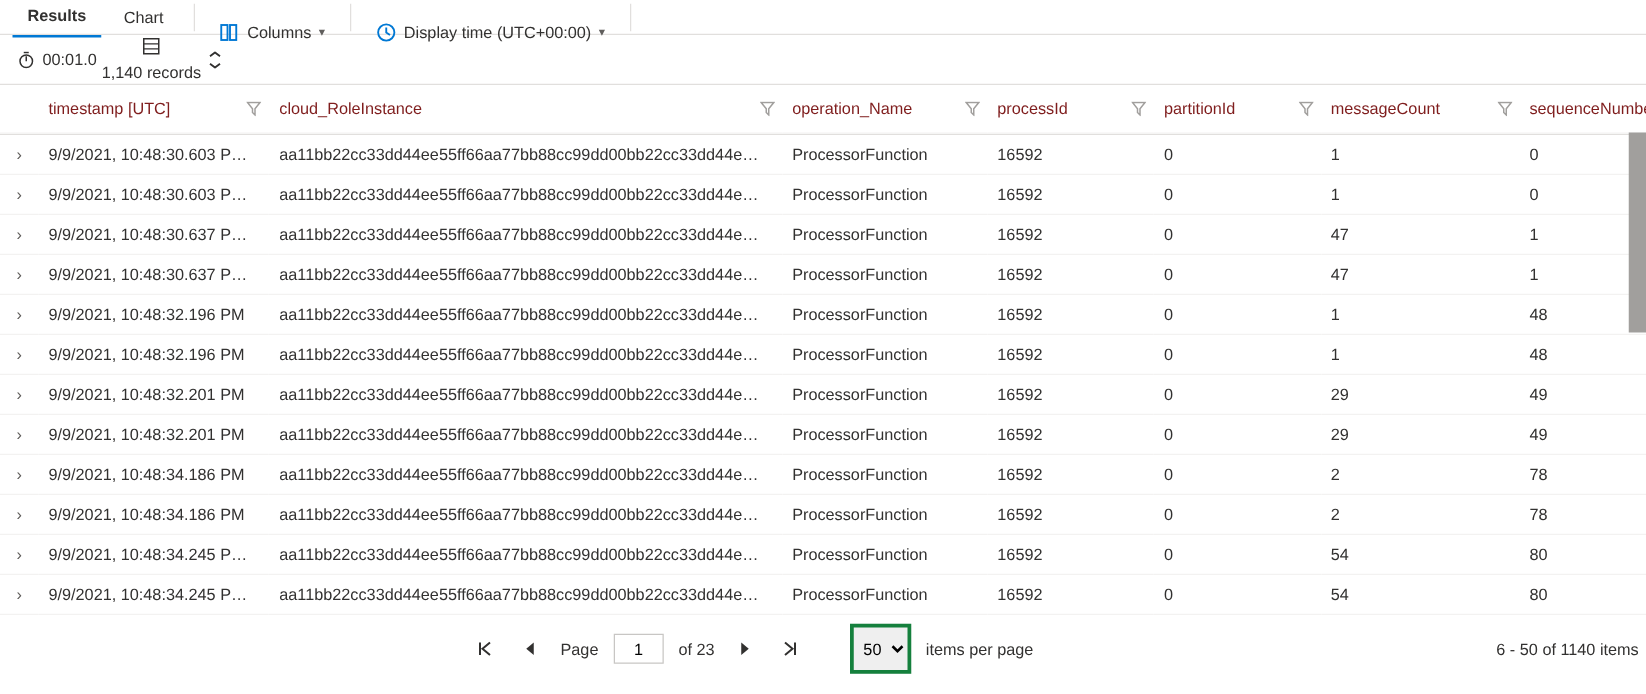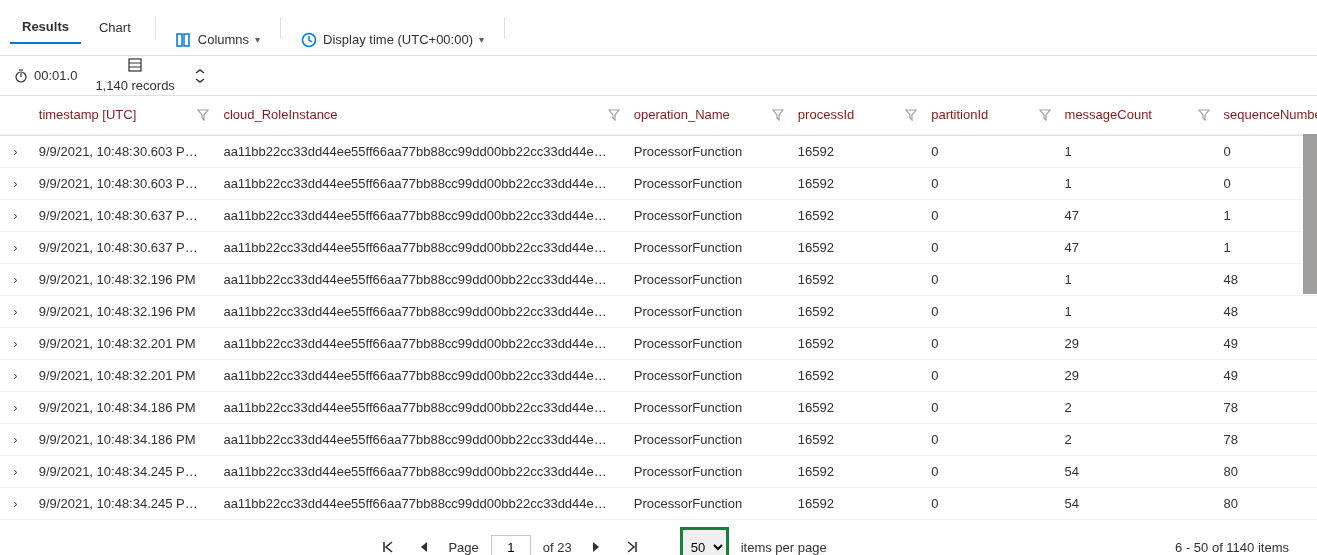--- a/index.html
+++ b/index.html
@@ -1,45 +1,45 @@
 <!DOCTYPE html>
 <html><head>
 <meta charset="utf-8">
 <style>
 * { box-sizing: border-box; margin: 0; padding: 0; }
 body { font-family: "Segoe UI", Arial, sans-serif; font-size: 13px; color: #323130; background: #fff; width: 1317px; }
-.toolbar { display: flex; align-items: center; height: 56px; border-bottom: 1px solid #e1dfdd; padding: 0 10px; gap: 6px; }
+.toolbar { display: flex; align-items: center; height: 28px; border-bottom: 1px solid #e1dfdd; padding: 0 10px; gap: 6px; }
 .tab { padding: 8px 12px; cursor: pointer; color: #323130; }
 .tab.active { border-bottom: 2px solid #0078d4; font-weight:600;}
 .vdiv { width: 1px; height: 22px; background: #e1dfdd; margin: 0 6px; }
 .tool-btn { display: flex; align-items: center; gap: 6px; padding: 4px 8px; cursor: pointer; color:#323130;margin-top:24px; }
 .icon { display:inline-flex; align-items:center; justify-content:center; }
 .chevron { font-size:10px; color:#605e5c;}
 .statusbar { display:flex; align-items:center; justify-content:space-between; height:40px; padding:0 14px; border-bottom:1px solid #e1dfdd; }
 .status-left{display:flex; gap:4px; align-items:center;}
-.status-right{display:flex; gap:18px; align-items:center; color:#323130;}
+.status-right{display:flex; gap:4px; align-items:center; color:#323130;}
 .bold{font-weight:600;}
 .grid-wrap{ position:relative; height:430px; overflow:hidden;}
 .grid-head, .grid-body{ overflow:hidden;}
 .grid-head { border-bottom:1px solid #e1dfdd;}
 table{border-collapse:collapse; table-layout:fixed; width:1390px;}
 th,td{ text-align:left; padding:8px 8px; font-size:13px; overflow:hidden; white-space:nowrap; text-overflow:ellipsis; border-bottom:1px solid #f3f2f1;}
 th{color:#7f1d1d; font-weight:400; position:relative; height:38px;}
 .filter-icon{ position:absolute; right:6px; top:50%; transform:translateY(-50%); color:#a19f9d; }
 .expander{ width:30px; text-align:center; color:#605e5c; cursor:pointer;}
 .col-ts{width:180px;}
 .col-role{width:400px;}
 .col-op{width:160px;}
 .col-pid{width:130px;}
 .col-part{width:130px;}
 .col-msg{width:155px;}
 .col-seq{width:170px;}
 .v-scroll{position:absolute; right:0; top:0; width:14px; background:#edebe9;}
 .v-scroll .thumb{background:#a19f9d; width:14px;}
-.pager{display:flex; align-items:center; justify-content:flex-end; height:42px; padding:0 28px;}
+.pager{display:flex; align-items:center; justify-content:flex-end; height:42px; padding:0 6px;}
 .pager-center{display:flex; align-items:center; gap:12px; margin:0 auto;}
 .pager-btn{width:24px;height:24px;display:flex;align-items:center;justify-content:center;cursor:pointer;color:#323130;}
 .pager input{width:40px; height:24px; border:1px solid #c8c6c4; text-align:center; font-size:13px;}
 .pager select{height:40px; border:3px solid #15803d; font-size:13px; padding:0 4px;}
 .grid-body{ height:392px; overflow:hidden;}
 .toggle { width:40px; height:20px; border-radius:10px; border:1px solid #605e5c; display:flex; align-items:center; padding:2px; background:#fff;}
 .toggle .knob{width:14px;height:14px;border-radius:50%;background:#605e5c;}
 svg{display:block;}
 </style>
 </head>

